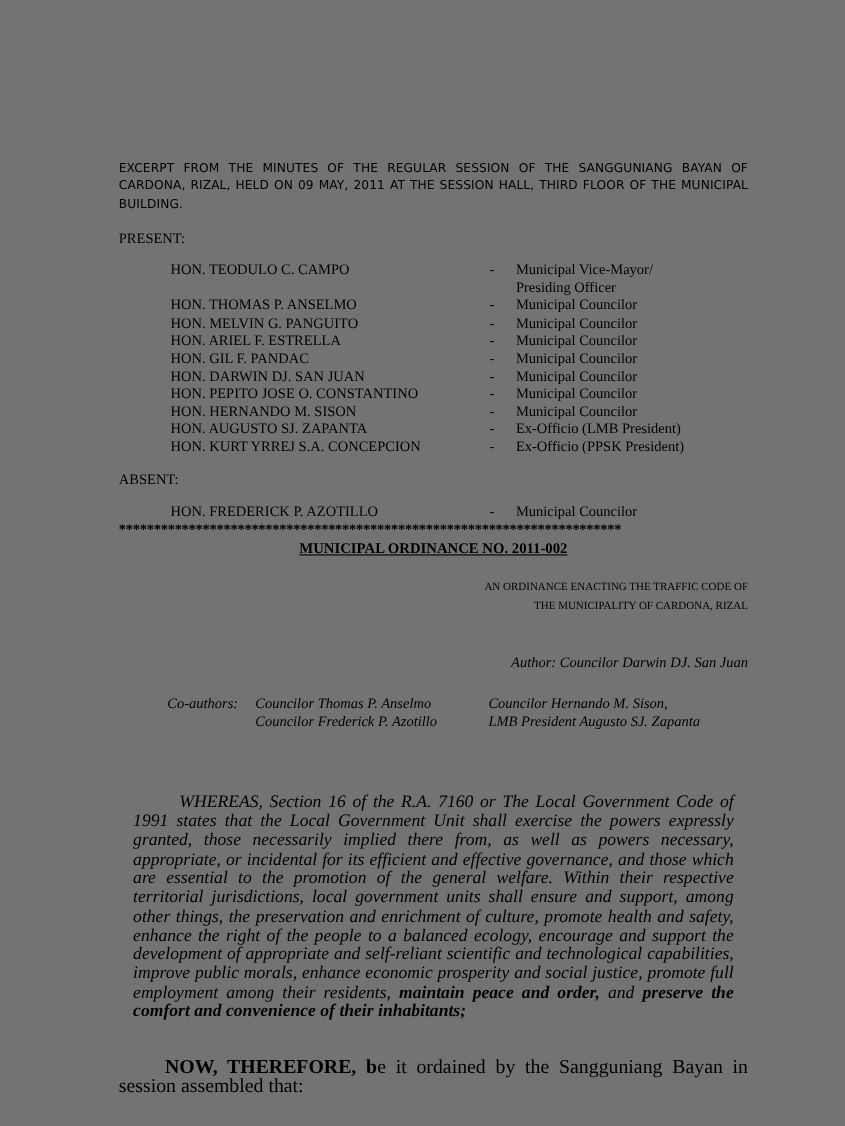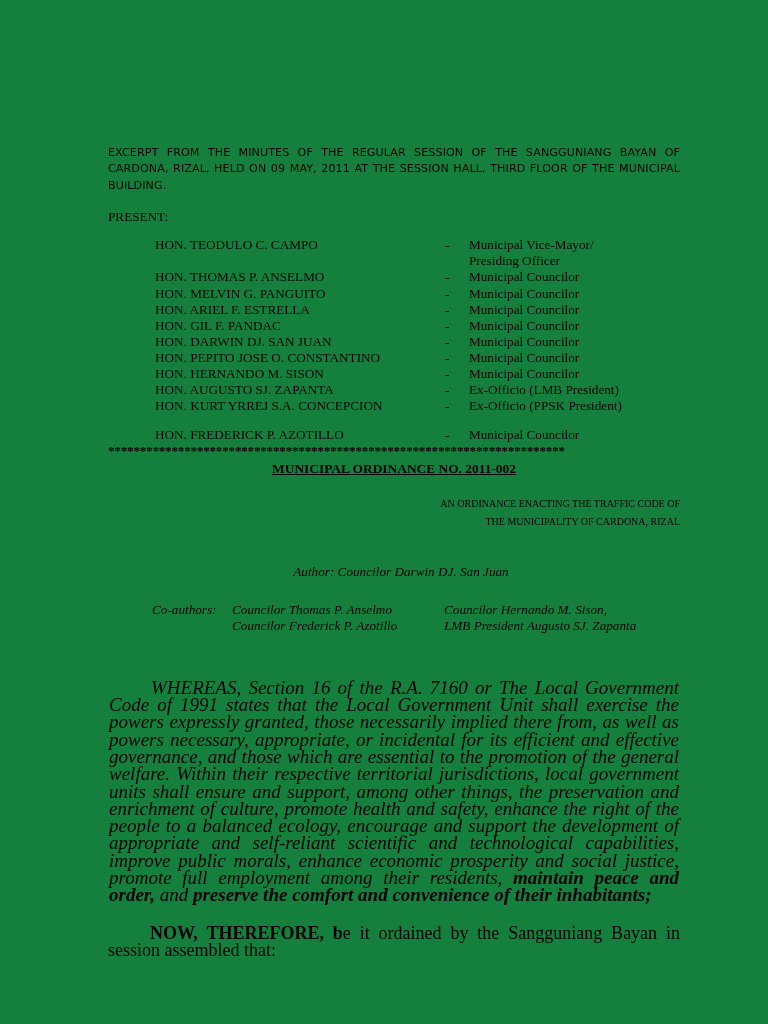--- a/index.html
+++ b/index.html
@@ -13,21 +13,21 @@
     position: relative;
     font-family: "Liberation Serif", "DejaVu Serif", serif;
     color: #000000;
     overflow: hidden;
   }
   .page {
     position: absolute;
     left: 0; top: 0;
     width: 768px;
     height: 1024px;
-    background: #15803d;
+    background: #737373;
   }
   .content {
     position: absolute;
     left: 108px;
     top: 145px;
     width: 572px;
   }
 
   
   .excerpt-header {
@@ -109,21 +109,21 @@
     text-align: right;
     font-size: 10px;
     font-weight: normal;
     line-height: 17.5px;
     margin: 0;
     padding-top: 17px;
   }
 
   
   .author-line {
-    text-align: center;
+    text-align: right;
     font-style: italic;
     font-size: 13.2px;
     line-height: 16px;
     margin: 0;
     padding-top: 34px;
     padding-left: 14px;
   }
   .coauthors {
     padding-top: 22px;
     padding-left: 44px;
@@ -135,25 +135,25 @@
     display: flex;
     white-space: nowrap;
   }
   .ca-label { width: 80px; flex: none; }
   .ca-col1 { width: 212px; flex: none; }
   .ca-col2 { flex: none; }
 
   
   .whereas {
     font-style: italic;
-    font-size: 19px;
+    font-size: 16px;
     line-height: 17.3px;
     text-align: justify;
     text-align-last: left;
-    margin: 1px;
+    margin: 13px;
     padding-top: 44px;
     text-indent: 42px;
   }
   .whereas b { font-weight: bold; }
 
   .now-therefore {
     font-size: 18px;
     line-height: 17.3px;
     text-align: justify;
     text-align-last: left;
@@ -232,20 +232,21 @@
         <span class="roster-role">Ex-Officio (LMB President)</span>
       </div>
 
       <div class="roster-row">
         <span class="roster-name">HON. KURT YRREJ S.A. CONCEPCION</span>
         <span class="roster-dash">-</span>
         <span class="roster-role">Ex-Officio (PPSK President)</span>
       </div>
     </div>
 
+    <p class="absent-label">ABSENT:</p>
 
     <div class="absent-block">
       <div class="roster-row">
         <span class="roster-name">HON. FREDERICK P. AZOTILLO</span>
         <span class="roster-dash">-</span>
         <span class="roster-role">Municipal Councilor</span>
       </div>
     </div>
 
     <p class="divider">************************************************************************</p>

